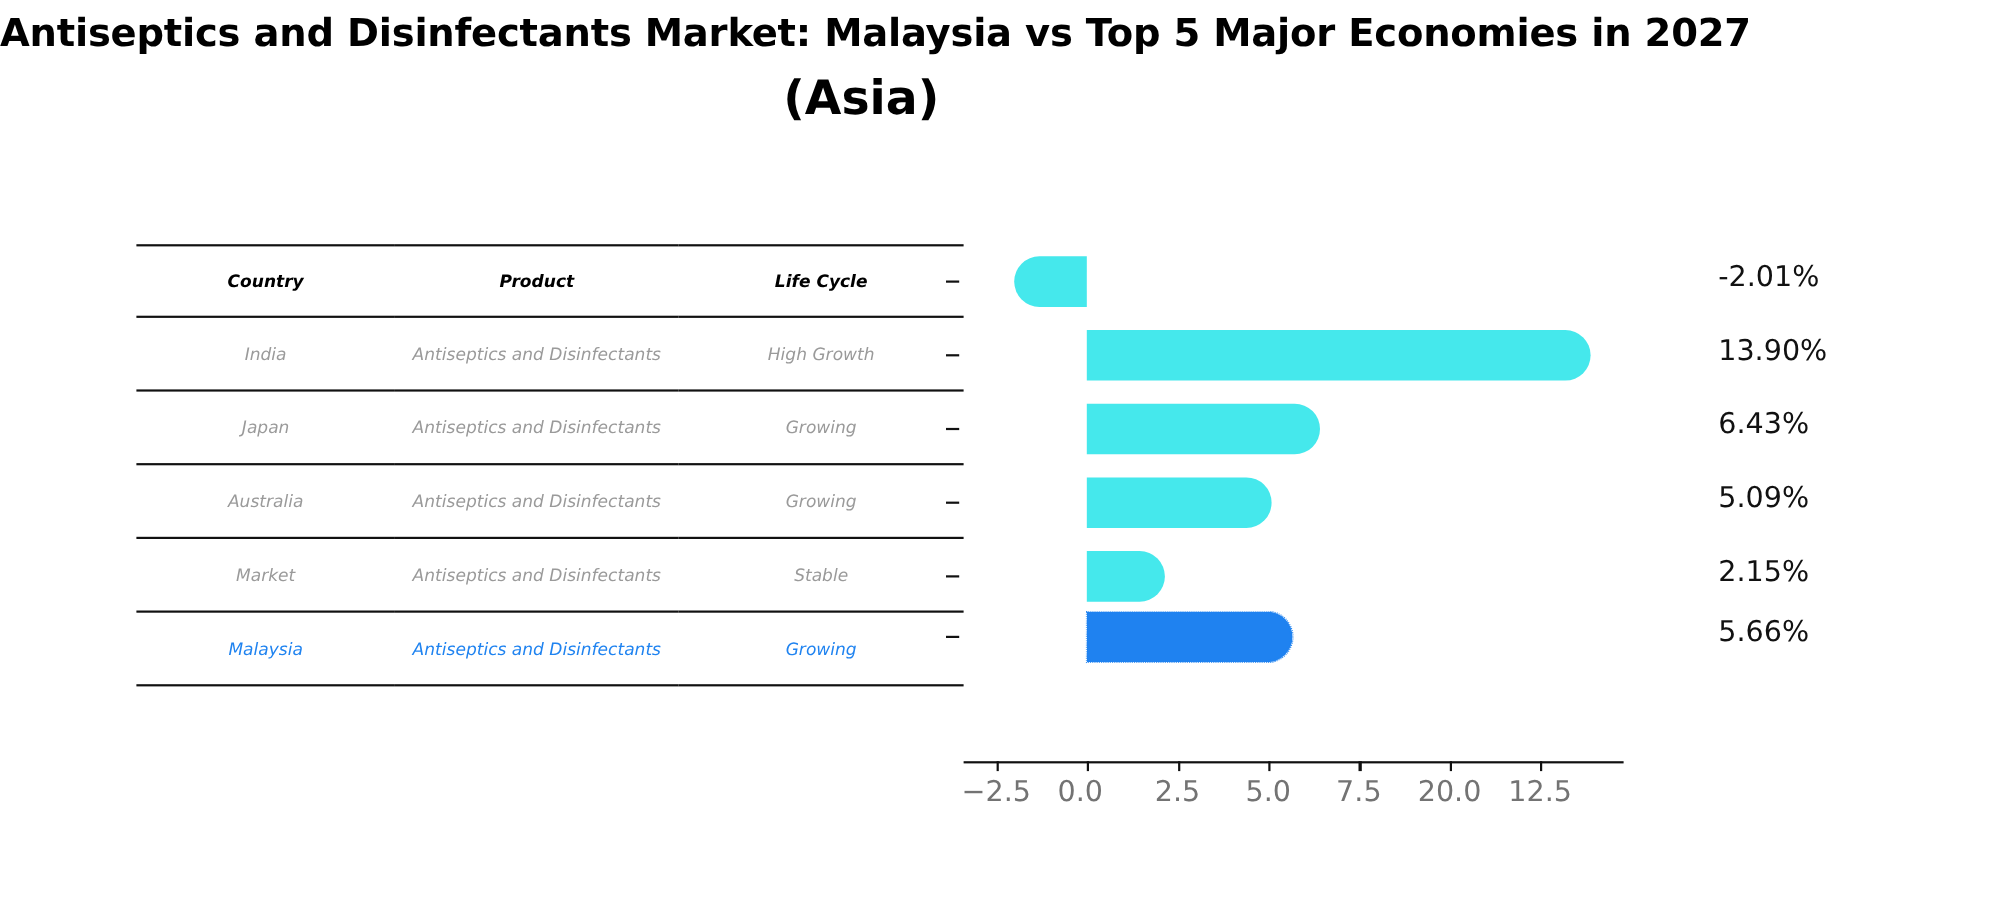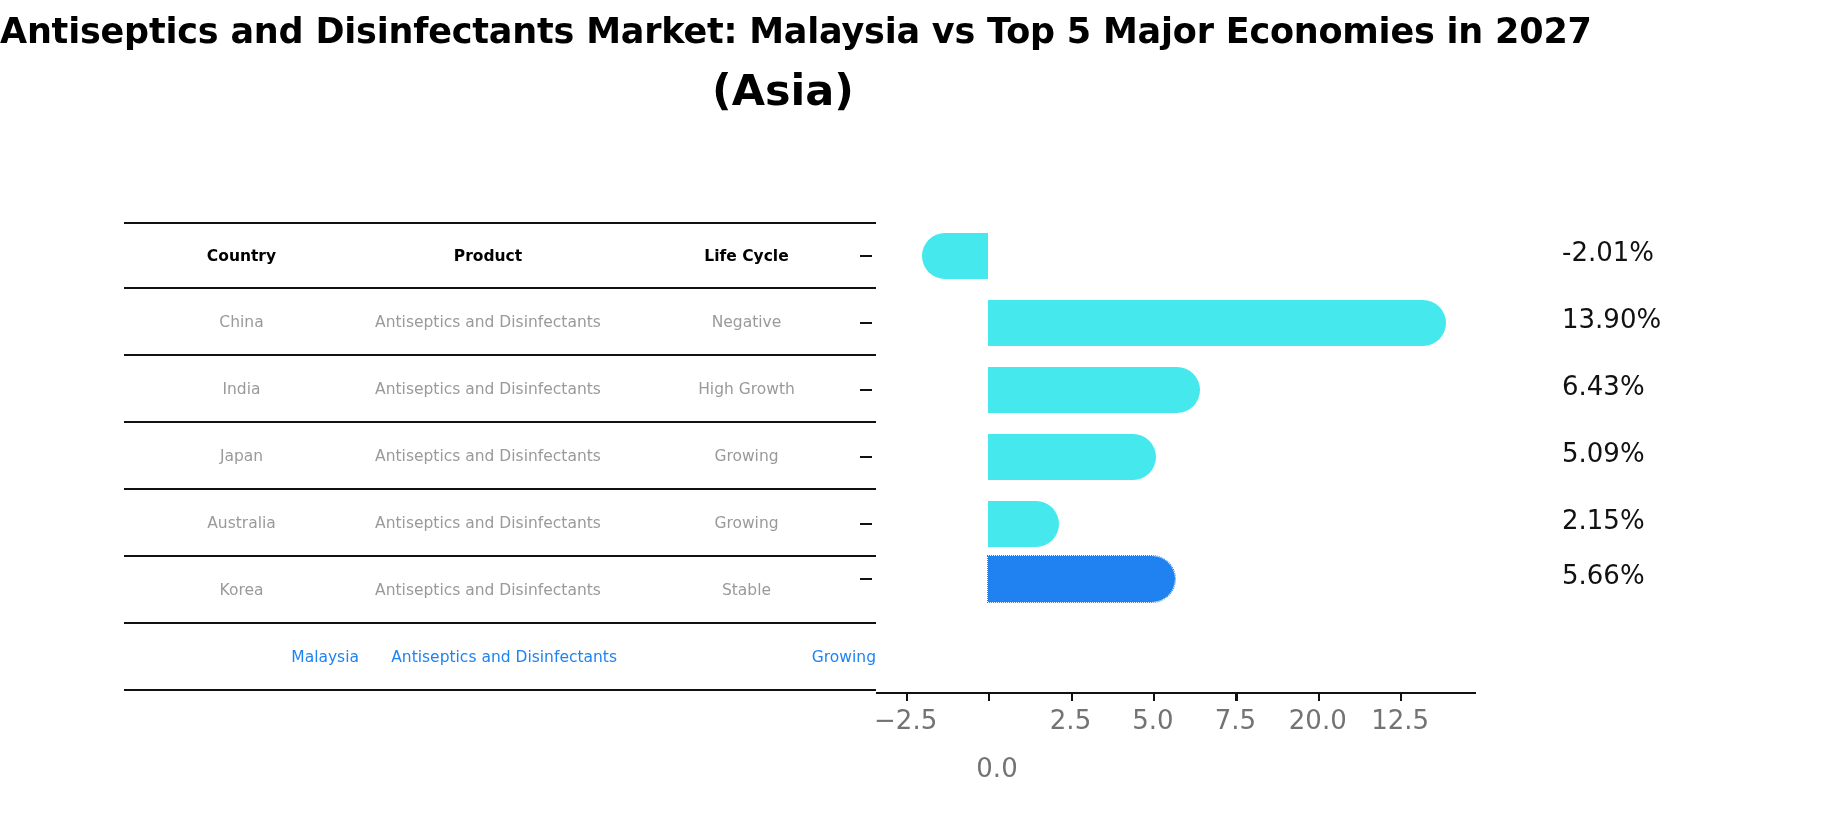--- a/index.html
+++ b/index.html
@@ -45,31 +45,31 @@
   #table-panel {
     position: absolute;
     left: 124px;
     top: 222px;
     width: 752px;
   }
   .tbl {
     border-collapse: collapse;
     width: 752px;
     table-layout: fixed;
+    font-style: italic;
   }
   .tbl th, .tbl td {
     text-align: center;
     border-top: 2.2px solid #111111;
     height: 65px;
     vertical-align: middle;
     padding: 0;
   }
   .tbl tr:last-child td {
     border-bottom: 2.2px solid #111111;
-    text-align: right;
   }
   .tbl th {
     font-size: 15.5px;
     font-weight: bold;
     color: #000000;
     height: 63px;
   }
   .tbl td {
     font-size: 15.5px;
     font-weight: normal;
@@ -188,41 +188,36 @@
       </colgroup>
       <thead>
         <tr>
           <th>Country</th>
           <th>Product</th>
           <th>Life Cycle</th>
         </tr>
       </thead>
       <tbody id="table-body">
           <tr>
-            <td>China</td>
-            <td>Antiseptics and Disinfectants</td>
-            <td>Negative</td>
-          </tr>
-          <tr>
             <td>India</td>
             <td>Antiseptics and Disinfectants</td>
             <td>High Growth</td>
           </tr>
           <tr>
             <td>Japan</td>
             <td>Antiseptics and Disinfectants</td>
             <td>Growing</td>
           </tr>
           <tr>
             <td>Australia</td>
             <td>Antiseptics and Disinfectants</td>
             <td>Growing</td>
           </tr>
           <tr>
-            <td>Korea</td>
+            <td>Market</td>
             <td>Antiseptics and Disinfectants</td>
             <td>Stable</td>
           </tr>
           <tr class="row-highlight">
             <td>Malaysia</td>
             <td>Antiseptics and Disinfectants</td>
             <td>Growing</td>
           </tr>
         </tbody>
     </table>
@@ -259,21 +254,21 @@
           <div class="y-stub" style="top: 33px;"></div>
           <div class="bar pos highlight" style="left: 112.088px; width: 186.593px;"></div>
           <div class="bar-label" style="left: 686px;">5.66%</div>
         </div>
       </div>
     <div id="axis-wrap">
       <div id="axis-line"></div>
     <div class="tick-mark" style="left: 29.6703px;"></div>
         <div class="tick-label" style="left: 29.6703px;">−2.5</div>
         <div class="tick-mark" style="left: 112.088px;"></div>
-        <div class="tick-label" style="left: 121px; margin-top: 48px;">0.0</div>
+        <div class="tick-label" style="left: 106px;">0.0</div>
         <div class="tick-mark" style="left: 194.505px;"></div>
         <div class="tick-label" style="left: 194.505px;">2.5</div>
         <div class="tick-mark" style="left: 276.923px;"></div>
         <div class="tick-label" style="left: 276.923px;">5.0</div>
         <div class="tick-mark" style="left: 359.341px;"></div>
         <div class="tick-label" style="left: 359.341px;">7.5</div>
         <div class="tick-mark" style="left: 441.758px;"></div>
         <div class="tick-label" style="left: 441.758px;">20.0</div>
         <div class="tick-mark" style="left: 524.176px;"></div>
         <div class="tick-label" style="left: 524.176px;">12.5</div>

